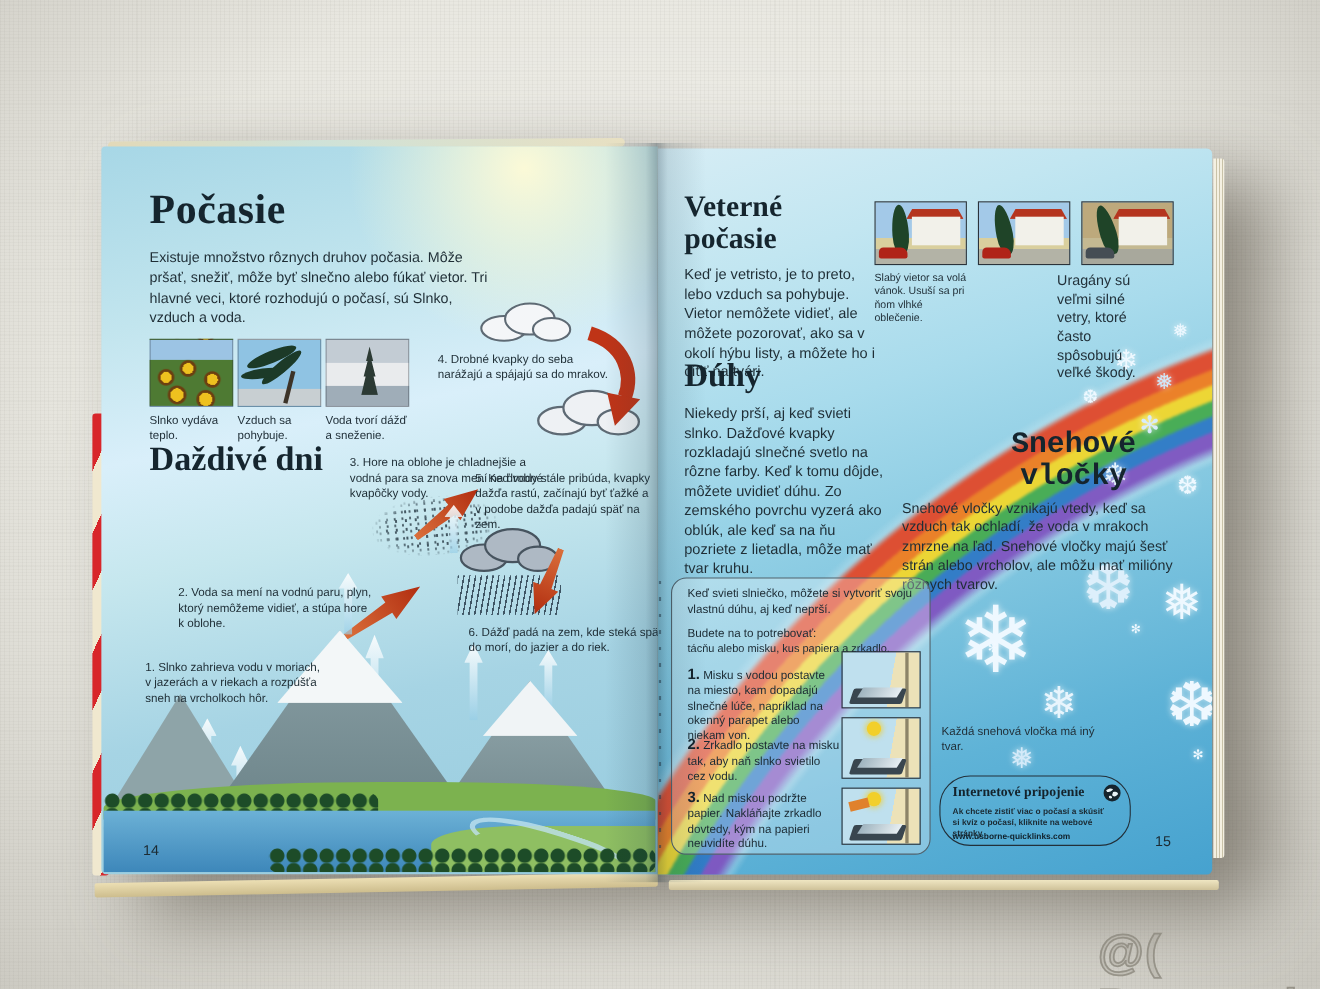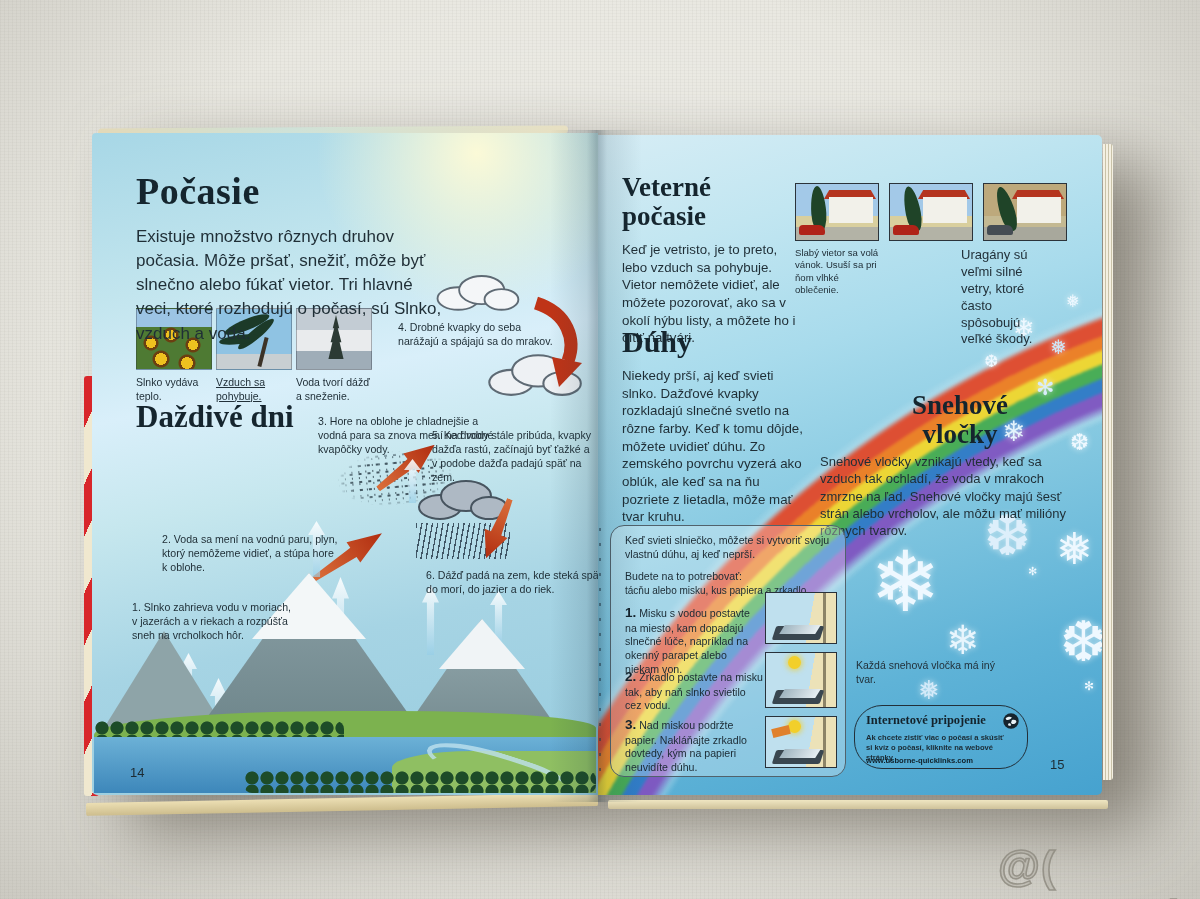--- a/index.html
+++ b/index.html
@@ -43,21 +43,21 @@
     border-radius:0 5px 5px 0;
     background: linear-gradient(162deg, #d6edf5 0%, #c2e6f1 16%, #a8dbec 34%, #86c9e1 55%, #5fb3d7 78%, #46a2cf 100%);
   }
   .gutter { position:absolute; left:462px; top:0; width:92px; height:100%; pointer-events:none; z-index:30;
     background: linear-gradient(90deg, rgba(25,55,70,0) 0%, rgba(25,55,70,0.14) 40%, rgba(15,40,55,0.30) 51%, rgba(25,55,70,0.12) 62%, rgba(25,55,70,0) 100%); }
 
   .serif { font-family:"Liberation Serif", serif; color:#15252e; }
   .h1 { font-size:38px; font-weight:bold; letter-spacing:0.5px; }
   .h2 { font-size:31px; font-weight:bold; }
   .h3 { font-size:27px; font-weight:bold; line-height:1.06; }
-  .body-txt { font-size:17px; line-height:1.42; color:#1f2e36; }
+  .body-txt { font-size:13px; line-height:1.42; color:#1f2e36; }
   .body-sm  { font-size:13.3px; line-height:1.33; color:#1f2e36; }
   .cap { font-size:10.5px; line-height:1.3; color:#22313a; }
   .step-cap { font-size:10.6px; line-height:1.32; color:#1d2c34; }
 
   .photo { position:absolute; width:76px; height:62px; border:1px solid rgba(40,50,60,0.35); }
   .photo-sun { background:
       radial-gradient(circle 6px at 14px 34px, #eec11f 0 5px, #6b3f10 5px 7px, transparent 8px),
       radial-gradient(circle 6px at 34px 26px, #eec11f 0 5px, #6b3f10 5px 7px, transparent 8px),
       radial-gradient(circle 6px at 56px 36px, #eec11f 0 5px, #6b3f10 5px 7px, transparent 8px),
       radial-gradient(circle 6px at 24px 50px, #eec11f 0 6px, #6b3f10 6px 8px, transparent 9px),
@@ -178,21 +178,21 @@
     <div class="photo photo-windp" style="left:124px; top:175px;">
       <div class="leaf" style="left:6px; top:10px; width:48px; height:11px; transform:rotate(-22deg);"></div>
       <div class="leaf" style="left:16px; top:20px; width:46px; height:10px; transform:rotate(-40deg);"></div>
       <div class="leaf" style="left:2px; top:26px; width:40px; height:9px; transform:rotate(-8deg);"></div>
       <div class="trunk"></div>
     </div>
     <div class="photo photo-snowt" style="left:204px; top:175px;">
       <div class="pine"></div>
     </div>
     <div class="abs cap" style="left:44px; top:243px; width:72px;">Slnko vydáva teplo.</div>
-    <div class="abs cap" style="left:124px; top:243px; width:72px;text-decoration:underline;">Vzduch sa pohybuje.</div>
+    <div class="abs cap" style="left:124px; top:243px; width:72px;">Vzduch sa pohybuje.</div>
     <div class="abs cap" style="left:204px; top:243px; width:78px;">Voda tvorí dážď a sneženie.</div>
 
     <div class="abs serif h2 z3" style="left:44px; top:266px;text-align:center;">Daždivé dni</div>
 
     <div class="abs step-cap z3" style="left:40px; top:468px; width:162px;">1. Slnko zahrieva vodu v moriach, v jazerách a v riekach a rozpúšťa sneh na vrcholkoch hôr.</div>
     <div class="abs step-cap z3" style="left:70px; top:400px; width:178px;">2. Voda sa mení na vodnú paru, plyn, ktorý nemôžeme vidieť, a stúpa hore k oblohe.</div>
     <div class="abs step-cap z3" style="left:226px; top:282px; width:182px;">3. Hore na oblohe je chladnejšie a vodná para sa znova mení na drobné kvapôčky vody.</div>
     <div class="abs step-cap z3" style="left:306px; top:188px; width:158px;">4. Drobné kvapky do seba narážajú a spájajú sa do mrakov.</div>
     <div class="abs step-cap z3" style="left:340px; top:296px; width:164px;">5. Keď vody stále pribúda, kvapky dažďa rastú, začínajú byť ťažké a v podobe dažďa padajú späť na zem.</div>
     <div class="abs step-cap z3" style="left:334px; top:436px; width:182px;">6. Dážď padá na zem, kde steká späť do morí, do jazier a do riek.</div>
@@ -280,21 +280,21 @@
       <div class="roof"></div>
       <div class="house"></div>
       <div class="car"></div>
     </div>
     <div class="abs cap z3" style="left:197px; top:112px; width:86px; font-size:9.6px;">Slabý vietor sa volá vánok. Usuší sa pri ňom vlhké oblečenie.</div>
     <div class="abs cap z3" style="left:363px; top:112px; width:88px; font-size:13px;">Uragány sú veľmi silné vetry, ktoré často spôsobujú veľké škody.</div>
 
     <div class="abs serif z3" style="left:24px; top:190px; font-size:30px; font-weight:bold;">Dúhy</div>
     <div class="abs body-sm z3" style="left:24px; top:232px; width:186px;">Niekedy prší, aj keď svieti slnko. Dažďové kvapky rozkladajú slnečné svetlo na rôzne farby. Keď k tomu dôjde, môžete uvidieť dúhu. Zo zemského povrchu vyzerá ako oblúk, ale keď sa na ňu pozriete z lietadla, môže mať tvar kruhu.</div>
 
-    <div class="abs serif h3 txt-c z3" style="left:280px; top:256px; width:164px;">
+    <div class="abs serif h3 txt-c z3" style="left:296px; top:256px; width:164px;font-family:Liberation Mono, monospace;">
       <div>Snehové</div>
       <div>vločky</div>
     </div>
     <div class="abs body-sm txt-r z3" style="left:222px; top:318px; width:260px; font-size:13px;">Snehové vločky vznikajú vtedy, keď sa vzduch tak ochladí, že voda v mrakoch zmrzne na ľad. Snehové vločky majú šesť strán alebo vrcholov, ale môžu mať milióny rôznych tvarov.</div>
 
     <span class="flake" style="left:415px; top:178px; font-size:26px;">❄</span>
     <span class="flake" style="left:452px; top:200px; font-size:20px; color:#cfe7f8;">❅</span>
     <span class="flake" style="left:386px; top:216px; font-size:17px;">❆</span>
     <span class="flake" style="left:438px; top:240px; font-size:22px; color:#d8ecfa;">✻</span>
     <span class="flake" style="left:468px; top:156px; font-size:17px;">❅</span>

